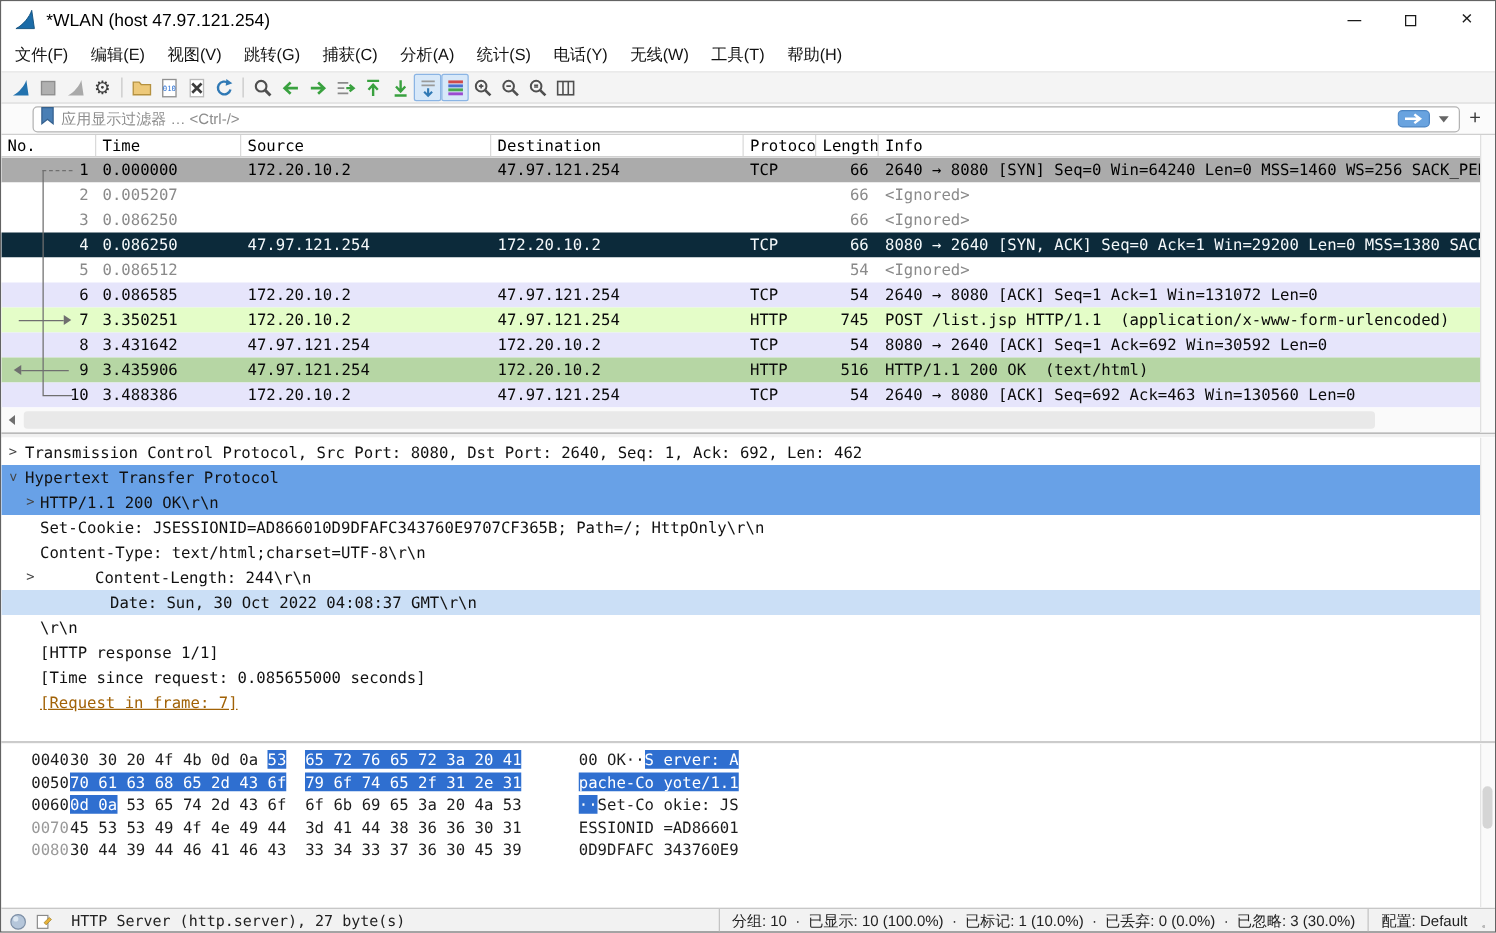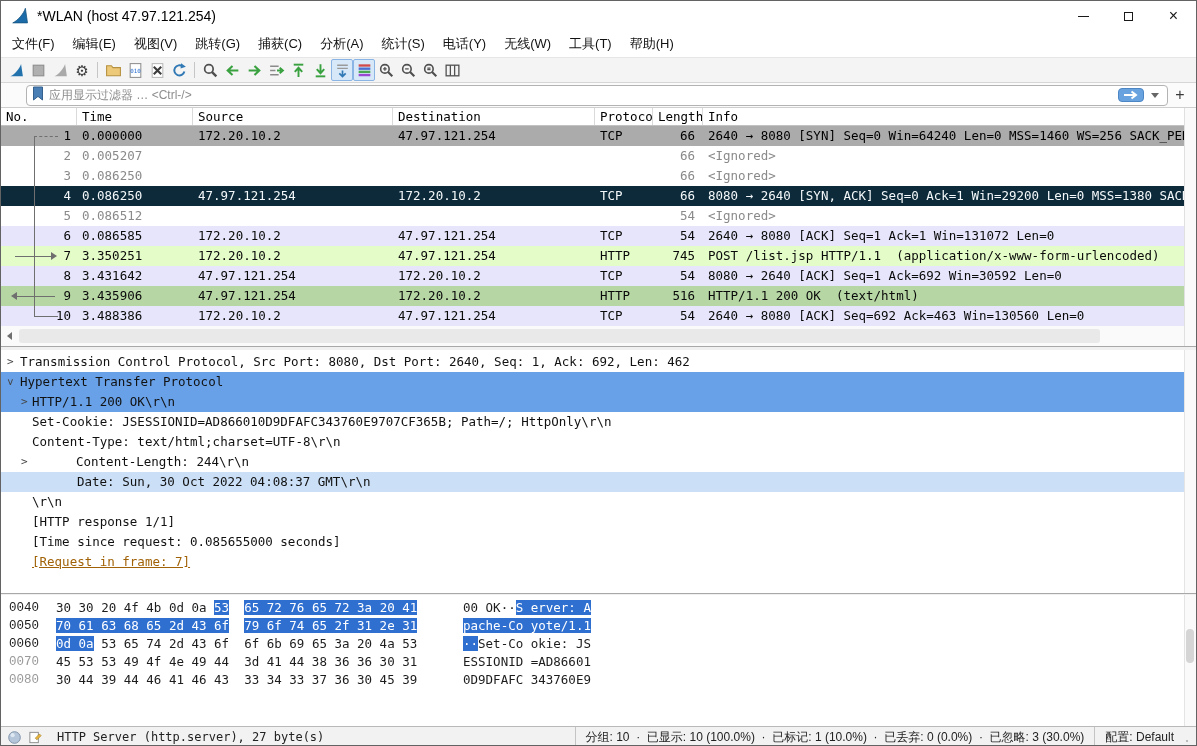--- a/index.html
+++ b/index.html
@@ -79,21 +79,21 @@
   .det-row.field { background:#cbdff6; }
   .det-exp { position:absolute; top:0; font-size:11px; color:#444; }
   .det-exp.open { transform:rotate(90deg); }
   .det-text { position:absolute; top:0; }
   .det-link { color:#a16207; text-decoration:underline; }
   .det-vscroll { position:absolute; right:0; top:0; width:12px; height:100%; background:#fafafa; border-left:1px solid #e4e4e4; }
 
   
   .hexpane { position:relative; height:131px; background:#fff; padding-top:4px; overflow:hidden; }
   .hex-row { position:relative; height:18px; line-height:18px; font-size:12.5px; white-space:pre; color:#1d1d1d; }
-  .hx-off { position:absolute; left:8px;font-family:Liberation Mono, monospace; }
+  .hx-off { position:absolute; left:24px; }
   .hx-off.dim { color:#9a9a9a; }
   .hx-bytes { position:absolute; left:55px; }
   .hx-ascii { position:absolute; left:462px; }
   .hl { background:#2f6fd0; color:#fff; }
   .hex-vscroll { position:absolute; right:0; top:0; width:12px; height:100%; background:#fafafa; border-left:1px solid #e4e4e4; }
   .hex-thumb { position:absolute; right:2px; top:34px; width:8px; height:34px; background:#d5d5d5; border-radius:4px; }
 
   
   .statusbar { height:21px; border-top:1px solid #b9b9b9; background:#f2f2f2; display:flex; align-items:center;
                padding:0 6px; font-size:12px; color:#222; }
@@ -335,21 +335,21 @@
   <div class="split"></div>
 
   <div class="detail mono" id="detail">
 
   <div class="det-row"><span class="det-exp" style="left: 6px;">&gt;</span><span class="det-text" style="left: 19px;">Transmission Control Protocol, Src Port: 8080, Dst Port: 2640, Seq: 1, Ack: 692, Len: 462</span></div>
       <div class="det-row sel"><span class="det-exp open" style="left: 6px;">&gt;</span><span class="det-text" style="left: 19px;">Hypertext Transfer Protocol</span></div>
       <div class="det-row sel"><span class="det-exp" style="left: 20px;">&gt;</span><span class="det-text" style="left: 31px;">HTTP/1.1 200 OK\r\n</span></div>
       <div class="det-row"><span class="det-text" style="left: 31px;">Set-Cookie: JSESSIONID=AD866010D9DFAFC343760E9707CF365B; Path=/; HttpOnly\r\n</span></div>
       <div class="det-row"><span class="det-text" style="left: 31px;">Content-Type: text/html;charset=UTF-8\r\n</span></div>
       <div class="det-row"><span class="det-exp" style="left: 20px;">&gt;</span><span class="det-text" style="left: 31px; margin-left: 44px;">Content-Length: 244\r\n</span></div>
-      <div class="det-row field"><span class="det-text" style="left: 35px; padding-left: 41px;">Date: Sun, 30 Oct 2022 04:08:37 GMT\r\n</span></div>
+      <div class="det-row field"><span class="det-text" style="left: 46px; padding-left: 41px;">Date: Sun, 30 Oct 2022 04:08:37 GMT\r\n</span></div>
       <div class="det-row"><span class="det-text" style="left: 31px;">\r\n</span></div>
       <div class="det-row"><span class="det-text" style="left: 31px;">[HTTP response 1/1]</span></div>
       <div class="det-row"><span class="det-text" style="left: 31px;">[Time since request: 0.085655000 seconds]</span></div>
       <div class="det-row"><span class="det-text det-link" style="left: 31px;">[Request in frame: 7]</span></div>
       <div class="det-vscroll"></div>
     </div>
 
   <div class="split2"></div>
 
   <div class="hexpane mono" id="hexpane">

